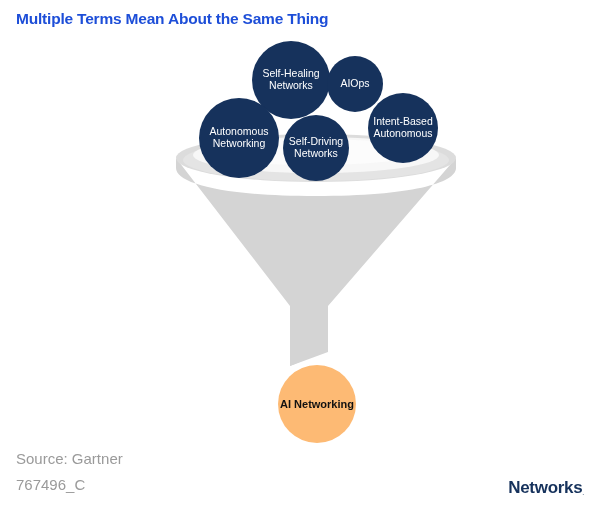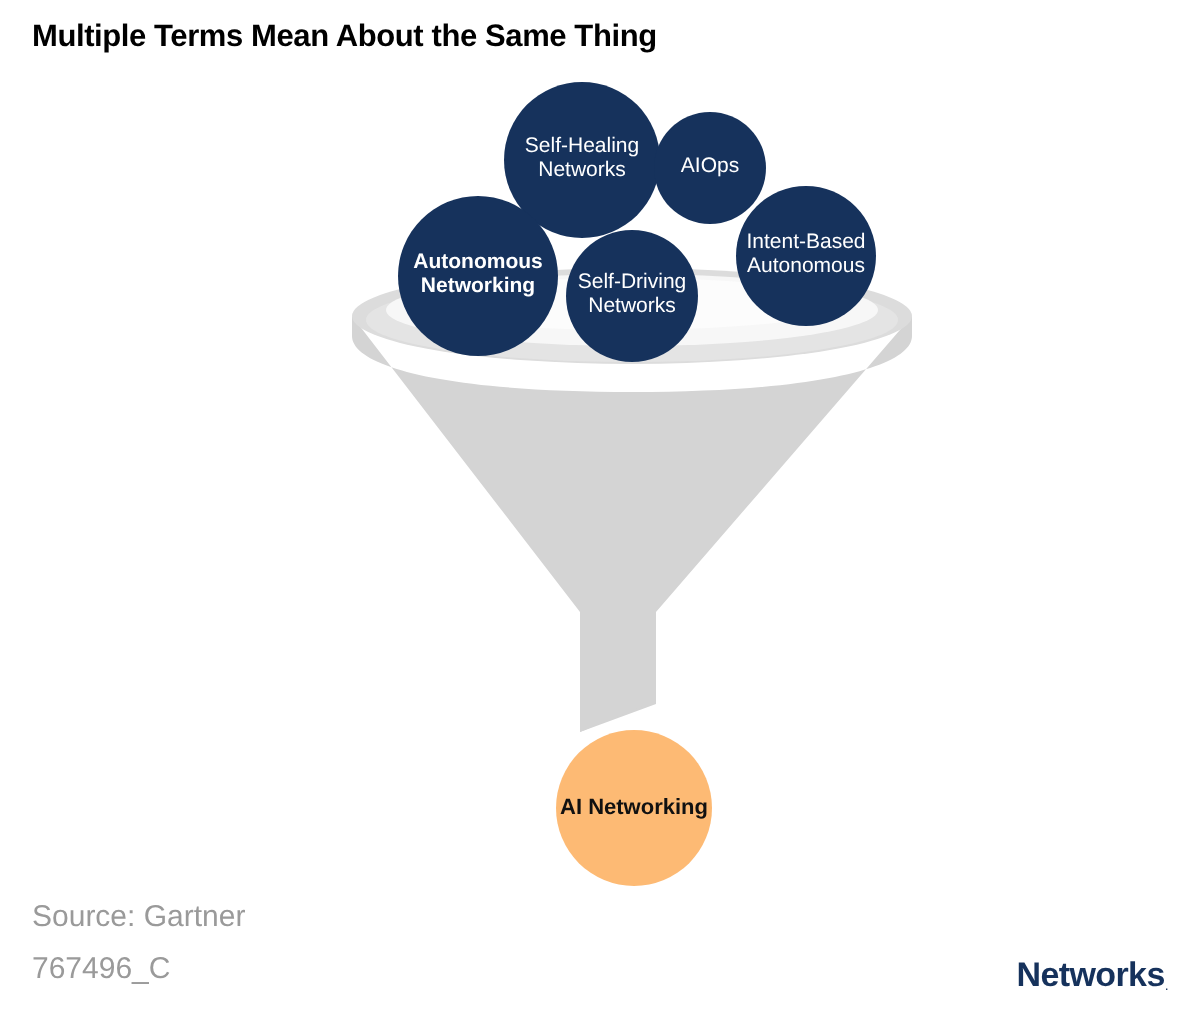--- a/index.html
+++ b/index.html
@@ -19,21 +19,21 @@
     left: 0; top: 0;
     width: 600px;
     height: 508px;
   }
   .title {
     position: absolute;
     left: 16px;
     top: 10px;
     font-size: 15.5px;
     font-weight: bold;
-    color: #000000;
+    color: #1d4ed8;
     letter-spacing: -0.2px;
     white-space: nowrap;
   }
   .graphic {
     position: absolute;
     left: 16px;
     top: 0;
     width: 600px;
     height: 460px;
   }
@@ -128,21 +128,21 @@
     </svg>
 
     <div class="bubble" style="left:236px; top:41px; width:78px; height:78px;">
       <span class="bubble-label">Self-Healing Networks</span>
     </div>
 
     <div class="bubble" style="left:311px; top:56px; width:56px; height:56px;">
       <span class="bubble-label">AIOps</span>
     </div>
 
-    <div class="bubble" style="left:183px; top:98px; width:80px; height:80px;font-weight:bold;">
+    <div class="bubble" style="left:183px; top:98px; width:80px; height:80px;">
       <span class="bubble-label">Autonomous Networking</span>
     </div>
 
     <div class="bubble" style="left:267px; top:115px; width:66px; height:66px;align-items:center;">
       <span class="bubble-label">Self-Driving Networks</span>
     </div>
 
     <div class="bubble" style="left:352px; top:93px; width:70px; height:70px;">
       <span class="bubble-label">Intent-Based Autonomous</span>
     </div>

